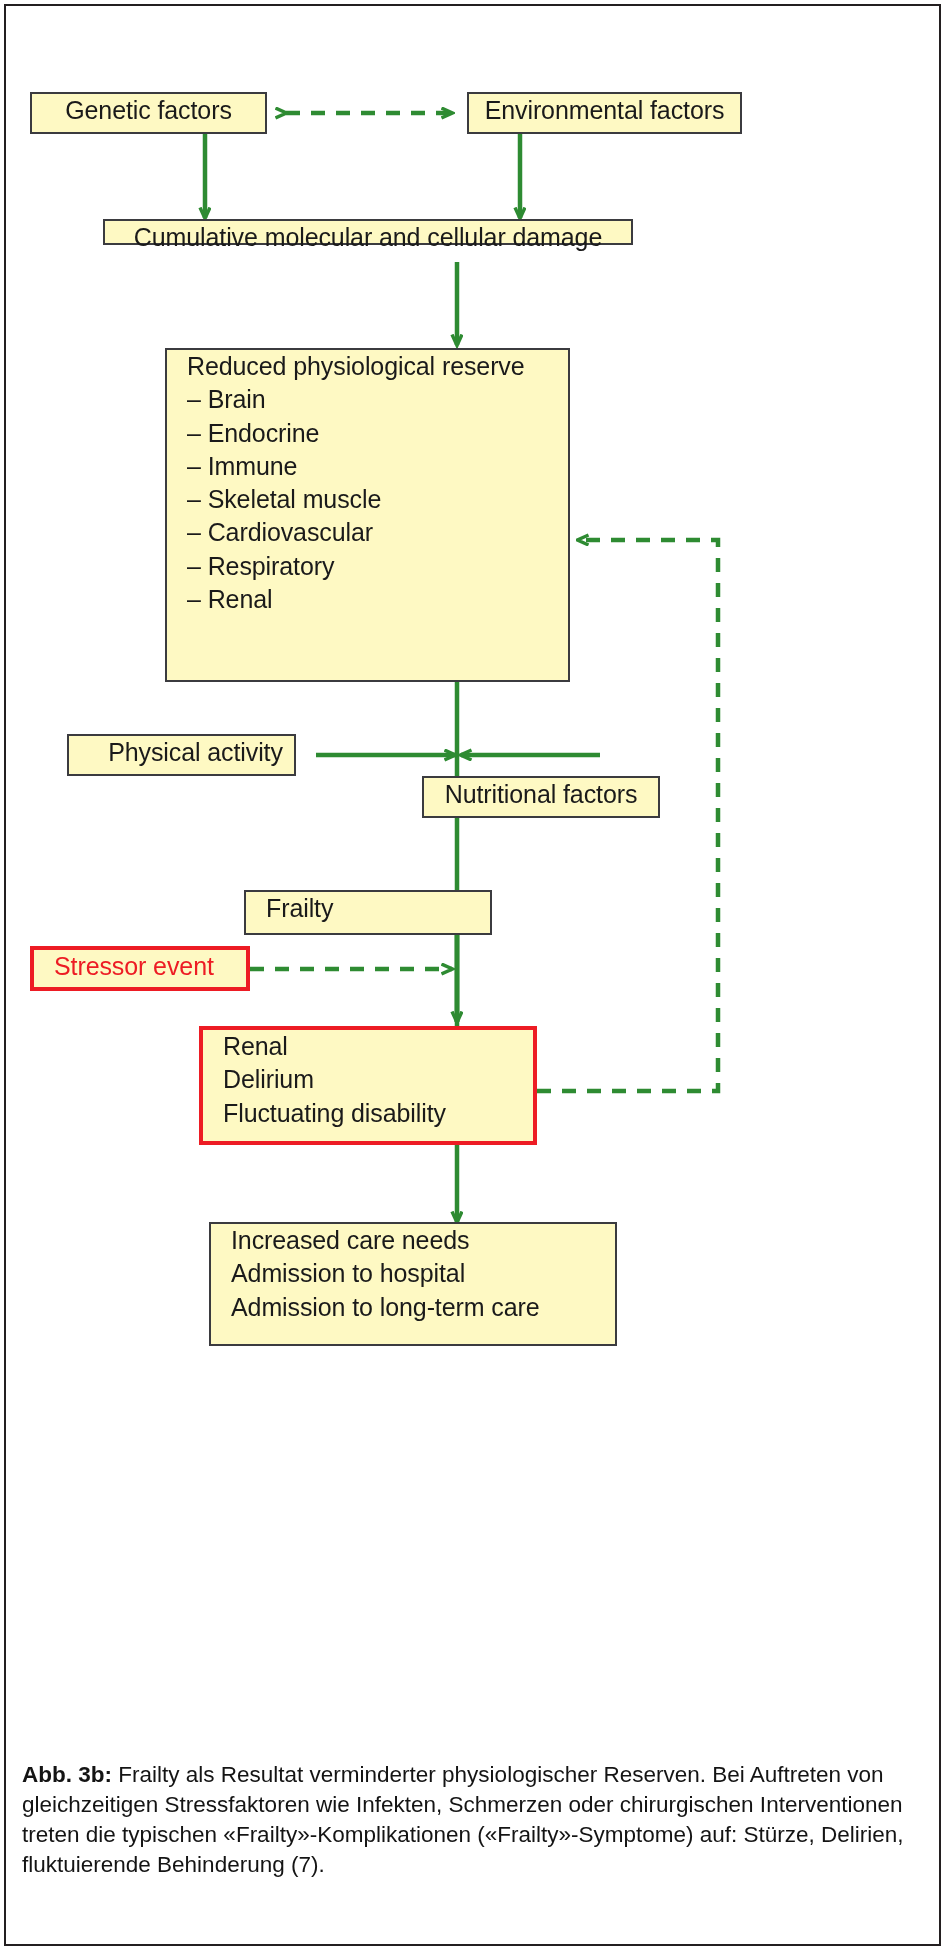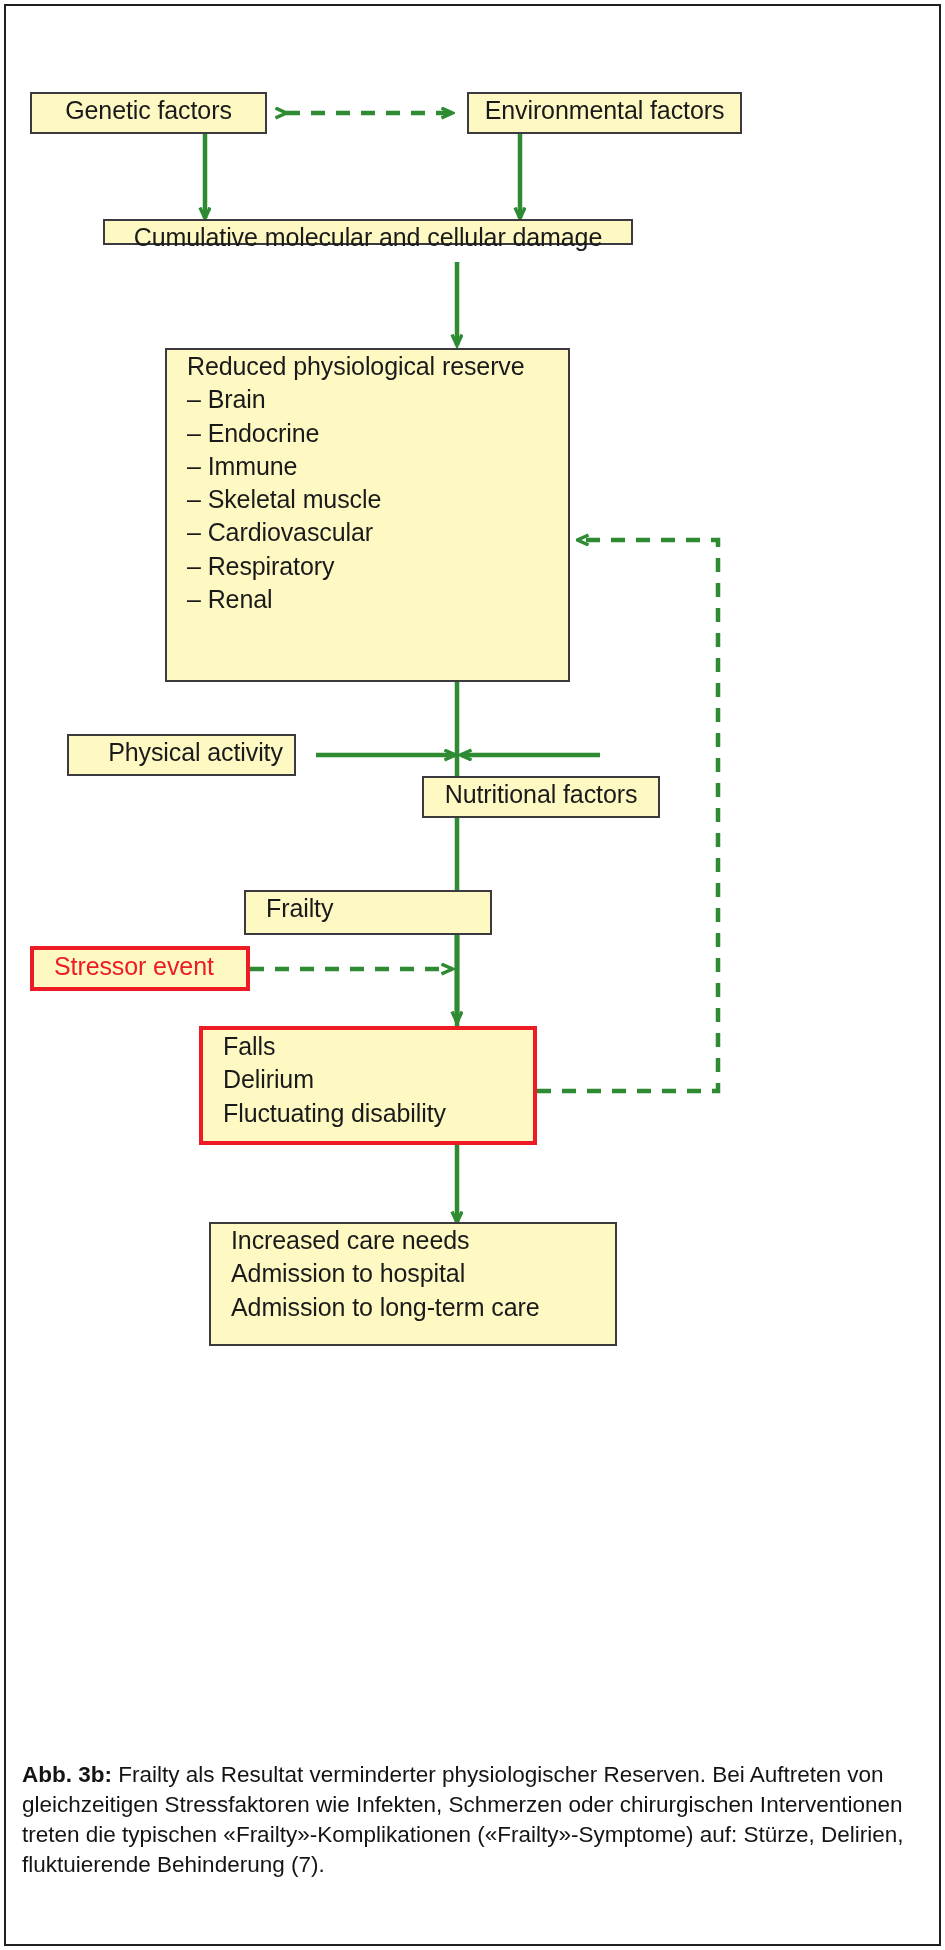--- a/index.html
+++ b/index.html
@@ -190,21 +190,21 @@
 
     <div class="node-box" style="left:244px; top:875px; width:248px; height:45px;margin-top:15px;">
       <span class="node-text">Frailty</span>
     </div>
 
     <div class="node-box red red-text" style="left:30px; top:946px; width:220px; height:45px;">
       <span class="node-text">Stressor event</span>
     </div>
 
     <div class="node-box red" style="left:199px; top:1026px; width:338px; height:119px;">
-      <span class="node-text">Falls
+      <span class="node-text">Renal
 Delirium
 Fluctuating disability</span>
     </div>
 
     <div class="node-box" style="left:165px; top:1222px; width:408px; height:124px;margin-left:44px;">
       <span class="node-text">Increased care needs
 Admission to hospital
 Admission to long-term care</span>
     </div>
 

